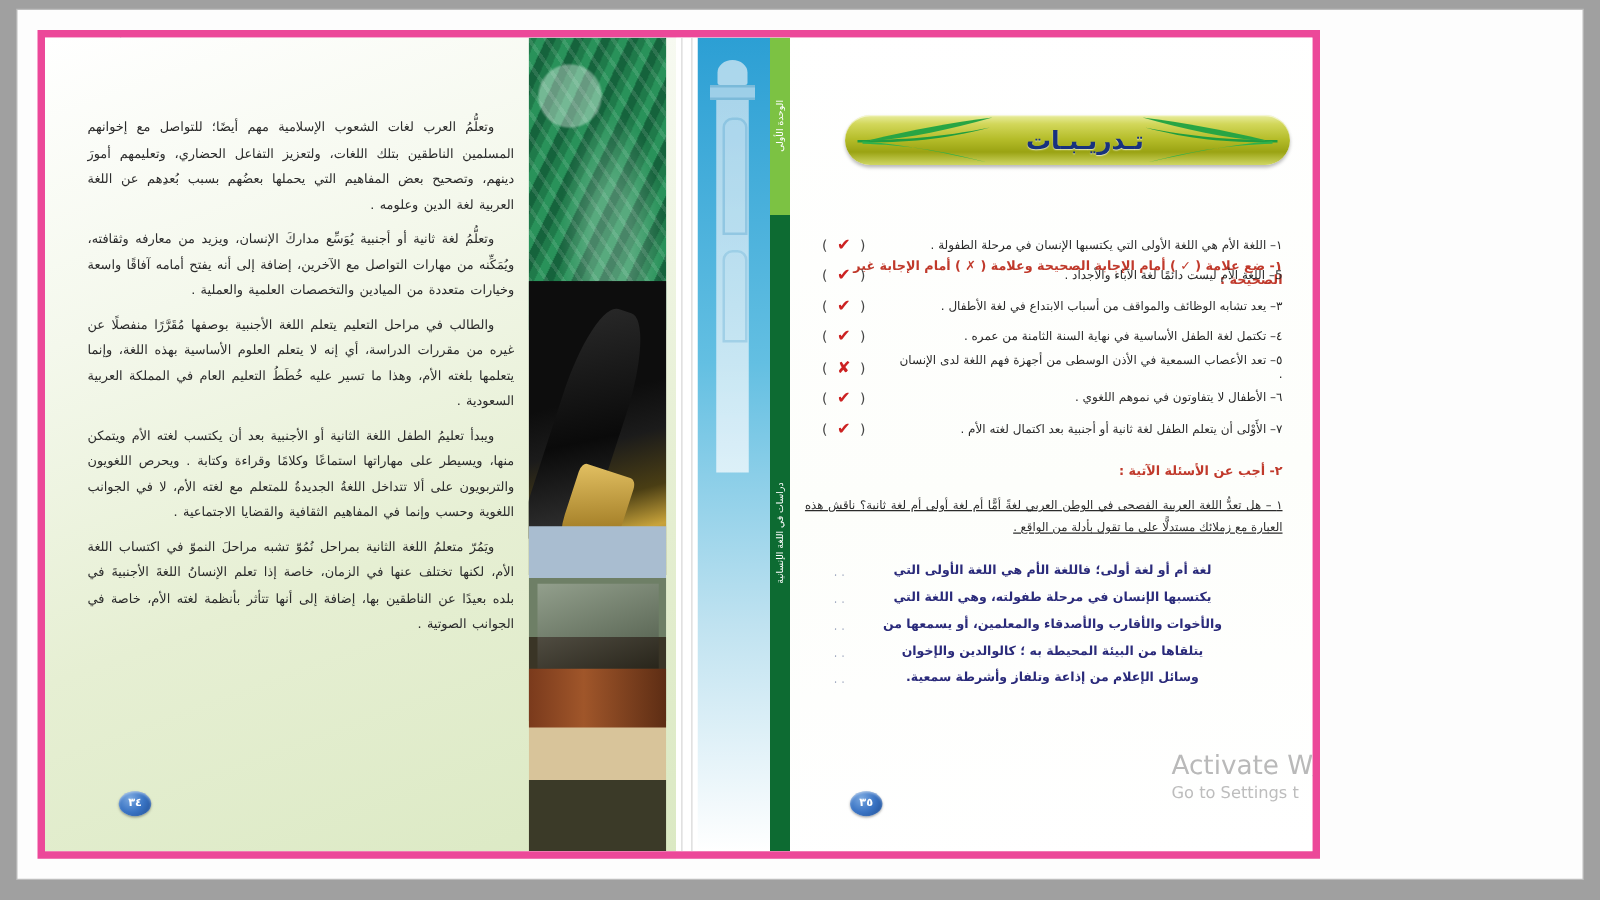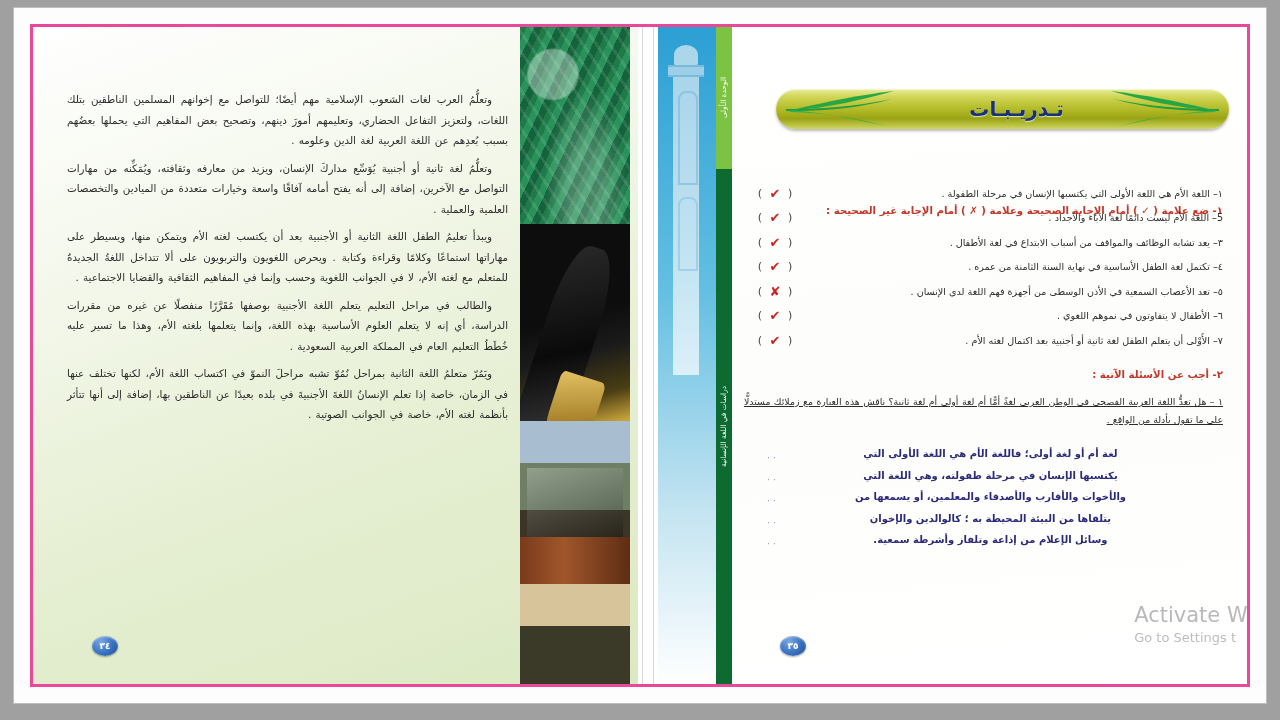--- a/index.html
+++ b/index.html
@@ -19,23 +19,23 @@
   .paper-card {
     position: absolute;
     left: 14px; top: 8px;
     width: 1252px; height: 695px;
     background: #fdfdfd;
     box-shadow: 0 0 0 1px #bdbdbd;
   }
   .inner-plate {
     position: absolute;
     left: 16px; top: 16px;
-    width: 1220px; height: 663px;
+    width: 1026px; height: 663px;
     background: #ffffff;
-    border: 3px solid #ec4899;
+    border: 6px solid #ec4899;
     overflow: hidden;
   }
 
   
   .crop-mark { position: absolute; background: #8a8a8a; }
   .cm-v { width: 1px; height: 22px; }
   .cm-h { height: 1px; width: 22px; }
 
   
   .spread { position: absolute; inset: 0; display: flex; }
@@ -307,22 +307,22 @@
 
           <div class="left-photo">
             <div class="lp-calligraphy"></div>
             <div class="lp-pen"></div>
             <div class="lp-book"></div>
           </div>
 
           <div class="left-text-col">
             <p>وتعلُّمُ العرب لغات الشعوب الإسلامية مهم أيضًا؛ للتواصل مع إخوانهم المسلمين الناطقين بتلك اللغات، ولتعزيز التفاعل الحضاري، وتعليمهم أمورَ دينهم، وتصحيح بعض المفاهيم التي يحملها بعضُهم بسبب بُعدِهم عن اللغة العربية لغة الدين وعلومه .</p>
             <p>وتعلُّمُ لغة ثانية أو أجنبية يُوَسِّع مداركَ الإنسان، ويزيد من معارفه وثقافته، ويُمَكِّنه من مهارات التواصل مع الآخرين، إضافة إلى أنه يفتح أمامه آفاقًا واسعة وخيارات متعددة من الميادين والتخصصات العلمية والعملية .</p>
+            <p>والطالب في مراحل التعليم يتعلم اللغة الأجنبية بوصفها مُقَرَّرًا منفصلًا عن غيره من مقررات الدراسة، أي إنه لا يتعلم العلوم الأساسية بهذه اللغة، وإنما يتعلمها بلغته الأم، وهذا ما تسير عليه خُطَطُ التعليم العام في المملكة العربية السعودية .</p>
             <p>ويبدأ تعليمُ الطفل اللغة الثانية أو الأجنبية بعد أن يكتسب لغته الأم ويتمكن منها، ويسيطر على مهاراتها استماعًا وكلامًا وقراءة وكتابة . ويحرص اللغويون والتربويون على ألا تتداخل اللغةُ الجديدةُ للمتعلم مع لغته الأم، لا في الجوانب اللغوية وحسب وإنما في المفاهيم الثقافية والقضايا الاجتماعية .</p>
-            <p>والطالب في مراحل التعليم يتعلم اللغة الأجنبية بوصفها مُقَرَّرًا منفصلًا عن غيره من مقررات الدراسة، أي إنه لا يتعلم العلوم الأساسية بهذه اللغة، وإنما يتعلمها بلغته الأم، وهذا ما تسير عليه خُطَطُ التعليم العام في المملكة العربية السعودية .</p>
             <p>ويَمُرّ متعلمُ اللغة الثانية بمراحل نُمُوّ تشبه مراحلَ النموّ في اكتساب اللغة الأم، لكنها تختلف عنها في الزمان، خاصة إذا تعلم الإنسانُ اللغةَ الأجنبيةَ في بلده بعيدًا عن الناطقين بها، إضافة إلى أنها تتأثر بأنظمة لغته الأم، خاصة في الجوانب الصوتية .</p>
           </div>
 
           <div class="folio folio-left">٣٤</div>
         </div>
 
         <div class="gutter"></div>
 
         <div class="page page-right">
           <div class="right-bg"></div>

